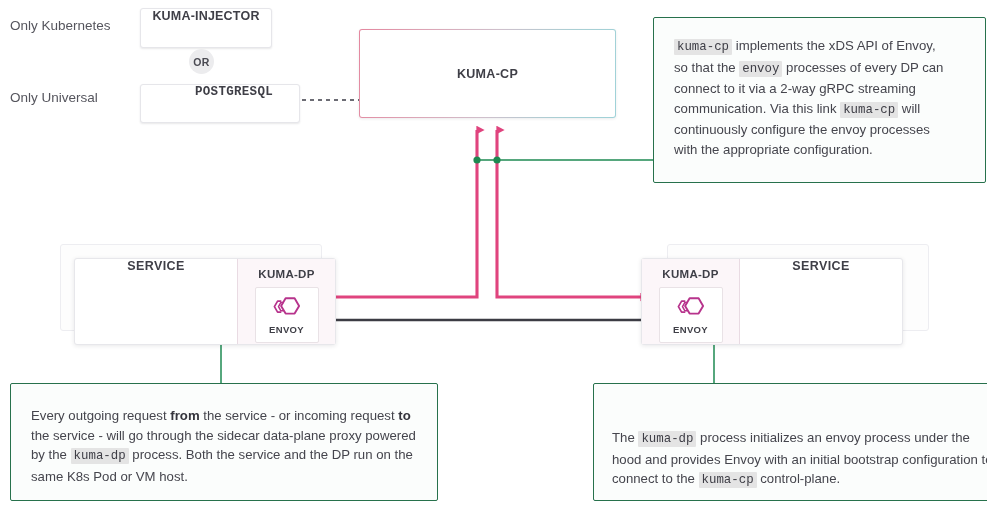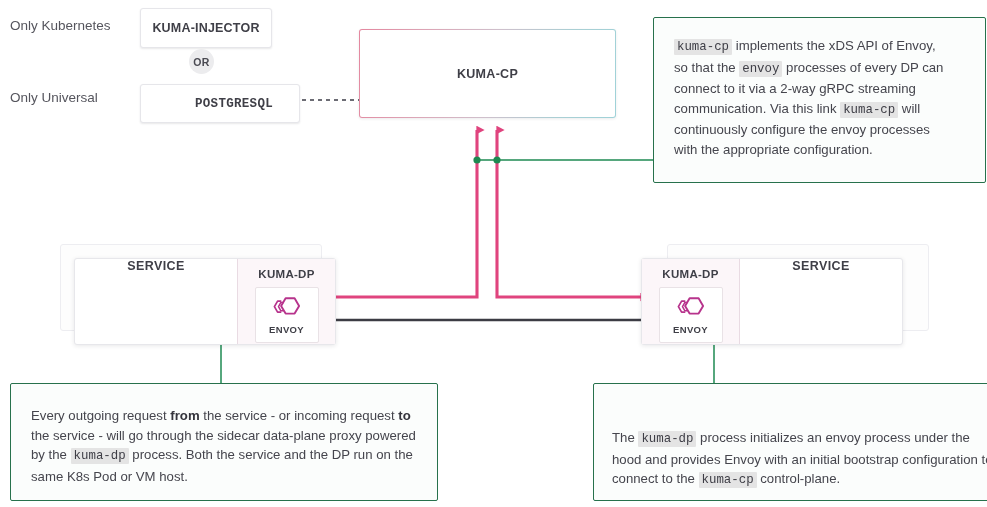--- a/index.html
+++ b/index.html
@@ -22,21 +22,21 @@
     font-size:13.5px;color:#55555d;white-space:nowrap;
     text-align:left;
   }
 
   
   .chip{
     background:#ffffff;
     border:1px solid #e6e6ea;
     border-radius:3px;
     box-shadow:0 1px 2px rgba(30,30,40,.10);
-    display:flex;align-items:center;justify-content:center;
+    display:flex;justify-content:center;
     color:#3f3f47;
   }
   .chip-title{font-size:12.5px;font-weight:700;letter-spacing:.2px;}
   .chip-mono{font-family:"Liberation Mono", monospace;font-size:12.5px;font-weight:700;letter-spacing:.3px;}
 
   .or-badge{
     width:25px;height:25px;border-radius:50%;
     background:#ececee;color:#4a4a52;
     display:flex;align-items:center;justify-content:center;
     font-size:10.5px;font-weight:700;letter-spacing:.3px;

